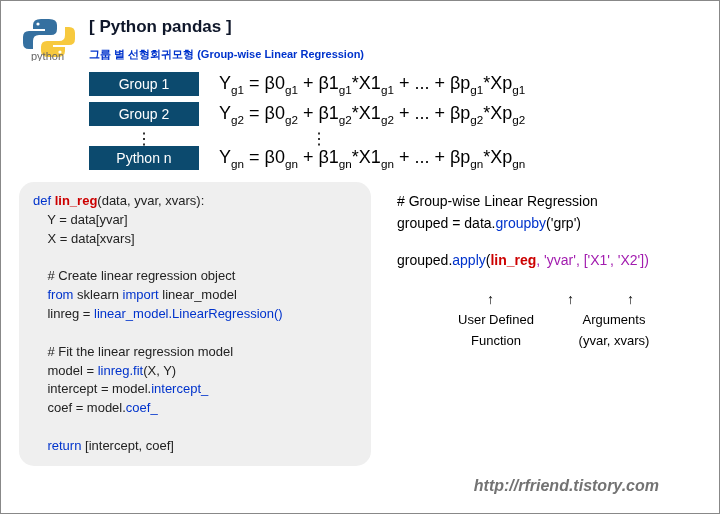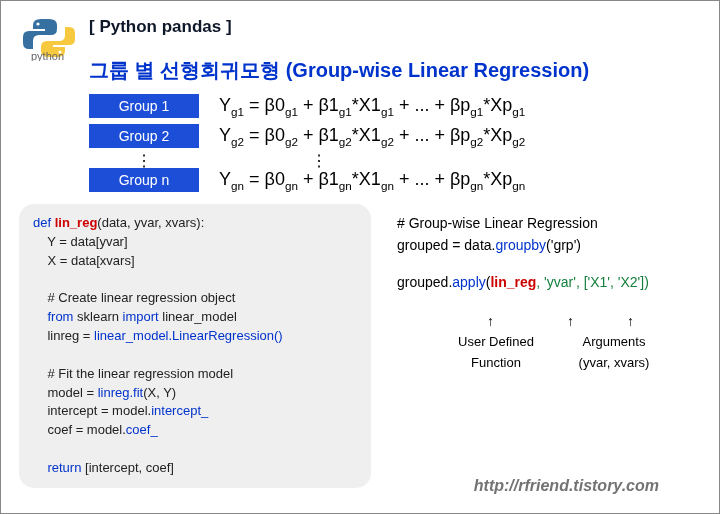--- a/index.html
+++ b/index.html
@@ -12,26 +12,26 @@
     position: relative;
     padding: 14px 18px;
     color: #000;
     font-size: 13px;
   }
   .header { display: flex; align-items: flex-start; gap: 10px; margin-bottom: 10px; }
   .logo { width: 60px; height: 46px; position: relative; }
   .logo svg { width: 60px; height: 46px; }
   .titles { padding-top: 2px; }
   .bracket-title { font-size: 17px; font-weight: bold; color: #0f172a; }
-  .main-title { font-size: 20px; font-weight: bold; color: #0033cc; margin-top: 20px; }
+  .main-title { font-size: 11px; font-weight: bold; color: #0033cc; margin-top: 10px; }
 
   .formulas { margin: 10px 0 12px 70px; }
   .frow { display: flex; align-items: center; margin-bottom: 6px; }
   .group-chip {
-    background: #1d4ed8; color: #fff; font-size: 14px;
+    background: #0c4a6e; color: #fff; font-size: 14px;
     width: 110px; text-align: center; padding: 4px 0; margin-right: 20px;
   }
   .formula { font-family: Arial, serif; font-size: 18px; white-space: nowrap; }
   .vdots { display: flex; }
   .vd1 { width: 110px; text-align: center; font-size: 16px; line-height: 14px; margin-right: 20px;}
   .vd2 { width: 200px; text-align: center; font-size: 16px; line-height: 14px;}
   sub { font-size: 0.65em; }
 
   .lower { display: flex; gap: 8px; }
   .codebox {
@@ -40,21 +40,21 @@
     white-space: pre; color: #222; border-radius: 15px;
   }
   .kw-blue { color: #0033cc; }
   .kw-red { color: #cc0000; font-weight: bold; }
   .comment { color: #222; }
 
   .right { flex: 1; padding: 8px 4px 0 18px; font-size: 14px; line-height: 1.6; position: relative; }
   .right .mono { font-family: Arial, sans-serif; }
   .blue { color: #0033cc; }
   .redb { color: #cc0000; font-weight: bold; }
-  .str { color: #15803d; }
+  .str { color: #a21caf; }
 
   .annot { position: absolute; font-size: 13px; color: #000; text-align: center; }
   .arrow { position: absolute; color: #000; font-size: 14px; }
 
   .url { position: absolute; bottom: 18px; right: 60px; color: #737373; font-weight: bold; font-size: 16px; font-style: italic; }
 </style>
 </head>
 <body>
 
 <div class="header">
@@ -80,21 +80,21 @@
   </div>
   <div class="frow">
     <div class="group-chip">Group 2</div>
     <div class="formula">Y<sub>g2</sub> = β0<sub>g2</sub> + β1<sub>g2</sub>*X1<sub>g2</sub> + ... + βp<sub>g2</sub>*Xp<sub>g2</sub></div>
   </div>
   <div class="vdots">
       <div class="vd1">⋮</div>
       <div class="vd2">⋮</div>
     </div>
   <div class="frow">
-    <div class="group-chip">Group n</div>
+    <div class="group-chip">Python n</div>
     <div class="formula">Y<sub>gn</sub> = β0<sub>gn</sub> + β1<sub>gn</sub>*X1<sub>gn</sub> + ... + βp<sub>gn</sub>*Xp<sub>gn</sub></div>
   </div>
 </div>
 
 <div class="lower">
   <div class="codebox"><span class="kw-blue">def</span> <span class="kw-red">lin_reg</span><span>(data, yvar, xvars):</span>
 <span>    Y = data[yvar]</span>
 <span>    X = data[xvars]</span>
 
 <span class="comment">    # Create linear regression object</span>

